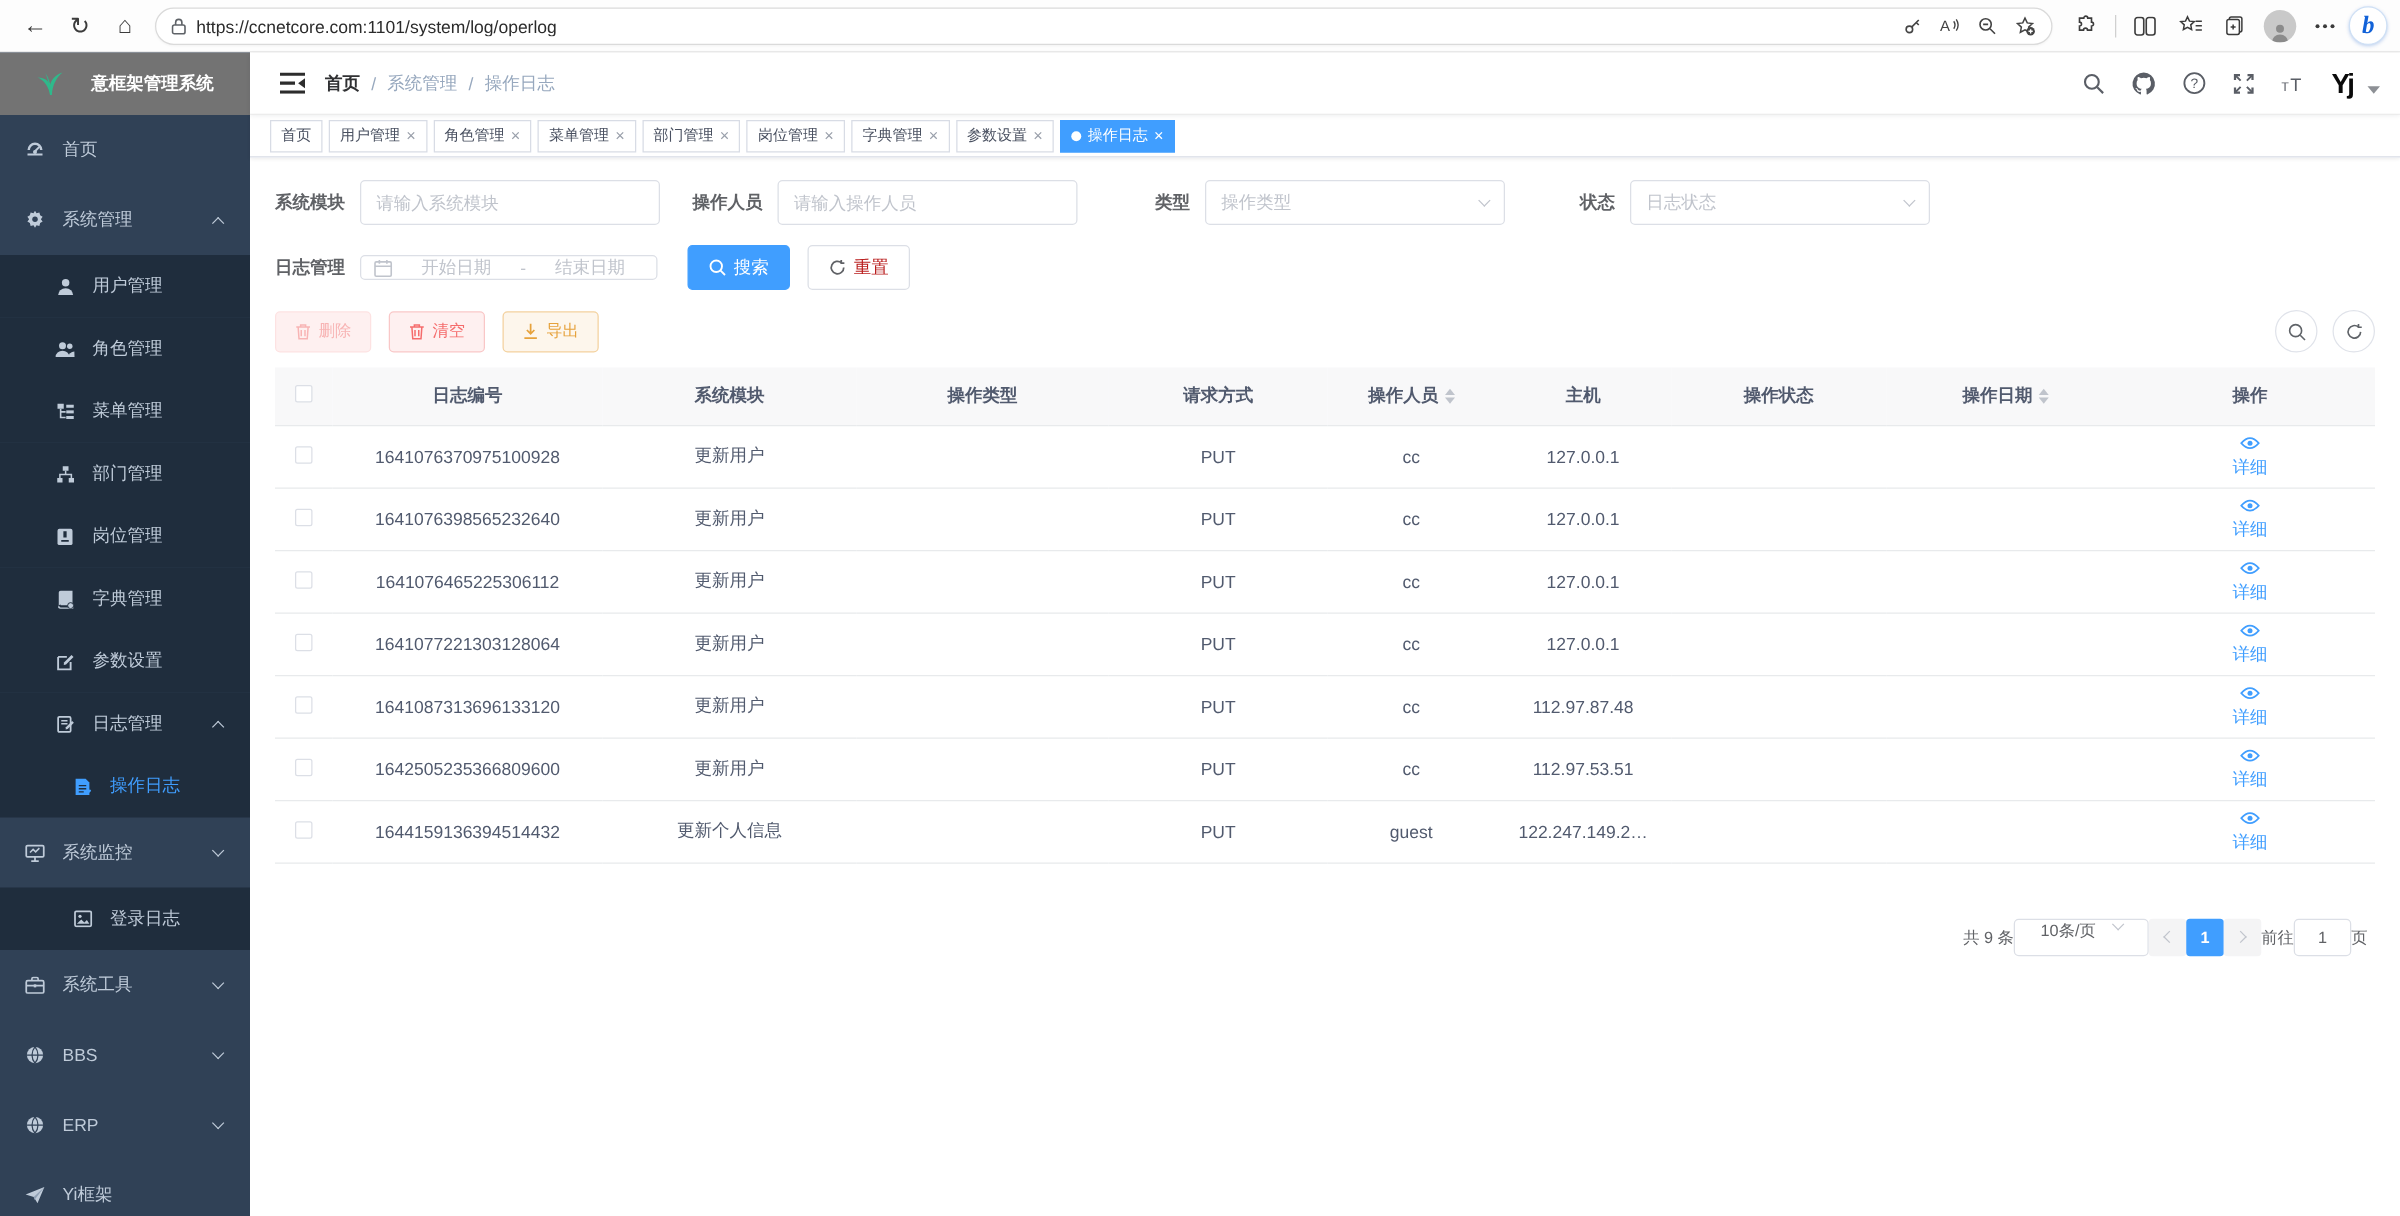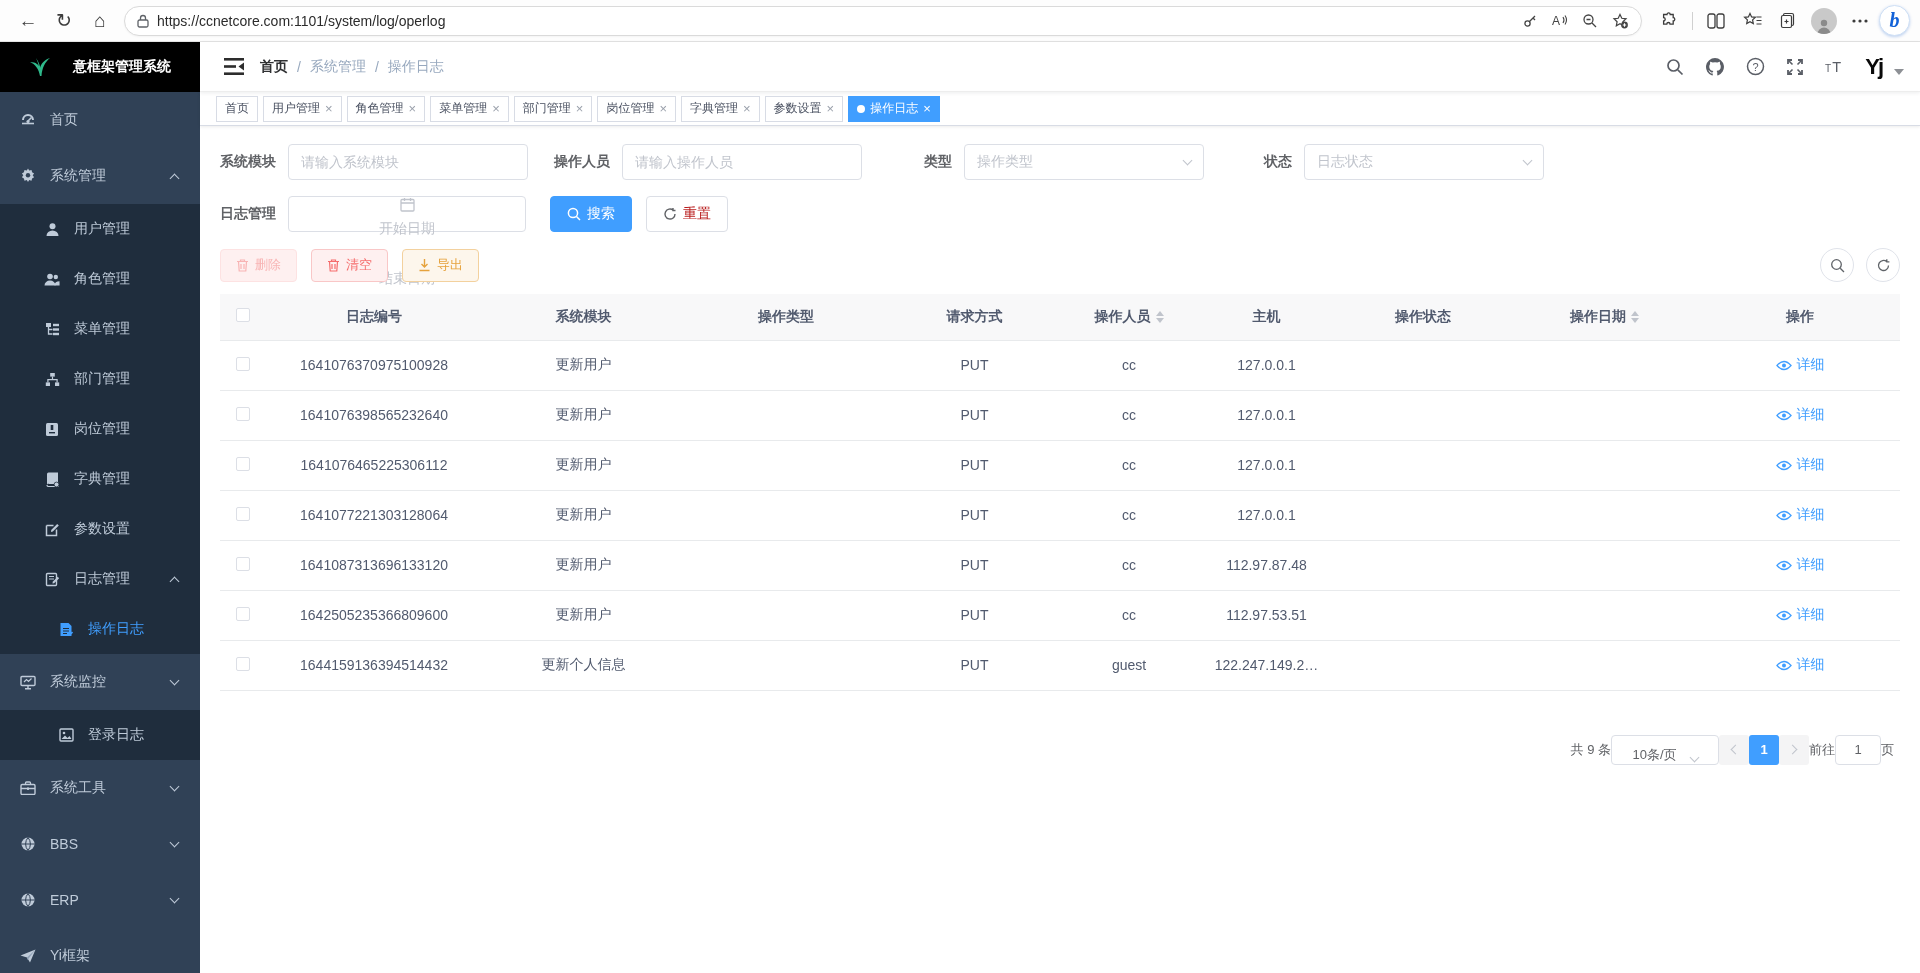--- a/index.html
+++ b/index.html
@@ -14,21 +14,21 @@
   .pill-ic { width:30px; height:26px; display:flex; align-items:center; justify-content:center; color:#444; border-radius:4px; cursor:pointer; }
   .chrome-right { display:flex; align-items:center; gap:2px; }
   .chrome-right .tool { width:34px; height:32px; display:flex; align-items:center; justify-content:center; color:#3c3c3c; border-radius:4px; cursor:pointer; }
   .chrome-divider { width:1px; height:18px; background:#d0d0d0; margin:0 4px; }
   .avatar-circle { width:26px; height:26px; border-radius:50%; background:#c9c9c9; display:flex; align-items:flex-end; justify-content:center; overflow:hidden; }
   .bing-bubble { width:31px; height:31px; border-radius:50%; background:#fff; border:1px solid #cfe0f5; box-shadow:0 1px 3px rgba(0,80,200,.25); display:flex; align-items:center; justify-content:center; font-family:"Liberation Serif", serif; font-style:italic; font-weight:bold; font-size:20px; color:#1262d8; cursor:pointer; }
 
   
   .app { display:flex; height:931px; }
   .sidebar { width:200px; background:#304156; color:#bfcbd9; flex-shrink:0; overflow:hidden; }
-  .logo-bar { height:50px; background:#000000; display:flex; align-items:center; justify-content:center; gap:22px; }
+  .logo-bar { height:50px; background:#737373; display:flex; align-items:center; justify-content:center; gap:22px; }
   .logo-title { color:#fff; font-weight:bold; font-size:14px; }
   .menu-item { display:flex; align-items:center; font-size:14px; cursor:pointer; }
   .menu-item.top { height:56px; padding-left:20px; }
   .menu-item.sub { height:50px; padding-left:44px; background:#1f2d3d; }
   .menu-item.subsub { height:50px; padding-left:58px; background:#1f2d3d; }
   .menu-item .m-ic { width:16px; height:16px; margin-right:14px; display:flex; align-items:center; justify-content:center; flex-shrink:0; }
   .menu-item .m-label { flex:1; }
   .menu-item.active { color:#409eff; }
   .arr { display:inline-block; width:7px; height:7px; border-right:1.6px solid #bfcbd9; border-bottom:1.6px solid #bfcbd9; margin-right:22px; }
   .arr.up { transform:rotate(-135deg); margin-top:4px; }
@@ -59,21 +59,21 @@
   
   .content { flex:1; padding:18px 20px 0 20px; position:relative; }
   .filter-row { display:flex; align-items:center; margin-bottom:16px; }
   .f-label { font-size:14px; font-weight:bold; color:#606266; margin-right:12px; white-space:nowrap; }
   .f-input, .f-select { width:240px; height:36px; border:1px solid #dcdfe6; border-radius:4px; font-size:14px; padding:0 12px; color:#606266; background:#fff; outline:none; font-family:"Liberation Sans", sans-serif; }
   .f-input::placeholder { color:#c0c4cc; }
   .f-select { display:flex; align-items:center; cursor:pointer; }
   .f-select .ph { flex:1; color:#c0c4cc; }
   .sel-arr { width:7px; height:7px; border-right:1.4px solid #c0c4cc; border-bottom:1.4px solid #c0c4cc; transform:rotate(45deg); margin-bottom:3px; }
   .gap-a { margin-right:26px; } .gap-b { margin-right:62px; } .gap-c { margin-right:60px; }
-  .date-range { width:238px; height:36px; border:1px solid #dcdfe6; border-radius:4px; display:flex; align-items:center; padding:0 10px; gap:8px; color:#c0c4cc; font-size:14px; cursor:pointer;flex-direction:column; }
+  .date-range { width:238px; height:20px; border:1px solid #dcdfe6; border-radius:4px; display:flex; align-items:center; padding:0 10px; gap:8px; color:#c0c4cc; font-size:14px; cursor:pointer; }
   .date-range .d-ph { flex:1; text-align:center; }
   .btn { height:36px; border-radius:4px; font-size:14px; display:inline-flex; align-items:center; justify-content:center; gap:6px; cursor:pointer; border:1px solid transparent; padding:0 16px; font-family:"Liberation Sans", sans-serif; background:#fff; }
   .btn-primary { background:#409eff; border-color:#409eff; color:#fff; margin-left:24px; }
   .btn-plain { border-color:#dcdfe6; color:#b91c1c; margin-left:14px; }
   .toolbar { display:flex; align-items:center; margin-bottom:12px; }
   .btn-sm { height:33px; font-size:13px; padding:0 15px; }
   .btn-danger-disabled { background:#fef0f0; border-color:#fde2e2; color:#f8b4b4; cursor:not-allowed; }
   .btn-danger { background:#fef0f0; border-color:#f9c7c7; color:#f56c6c; margin-left:14px;align-items:center; }
   .btn-warning { background:#fdf6ec; border-color:#f3d19e; color:#e6a23c; margin-left:14px; }
   .toolbar-right { margin-left:auto; display:flex; gap:12px; }
@@ -81,25 +81,25 @@
 
   
   table { width:100%; border-collapse:collapse; table-layout:fixed; }
   th { background:#f8f8f9; color:#515a6e; font-size:14px; font-weight:bold; height:46px; text-align:center; border-bottom:1px solid #e8eaec; }
   td { height:50px; font-size:14px; color:#515a6e; text-align:center; border-bottom:1px solid #e8eaec; white-space:nowrap; overflow:hidden; text-overflow:ellipsis; }
   .cb { width:14px; height:14px; border:1px solid #dcdfe6; border-radius:2px; background:#fff; display:inline-block; cursor:pointer; }
   .sort-carets { display:inline-flex; flex-direction:column; margin-left:5px; vertical-align:middle; }
   .sort-carets i { width:0; height:0; border-left:4px solid transparent; border-right:4px solid transparent; }
   .sort-carets .s-up { border-bottom:5px solid #c0c4cc; margin-bottom:2px; }
   .sort-carets .s-dn { border-top:5px solid #c0c4cc; }
-  .detail-link { color:#409eff; cursor:pointer; display:inline-flex; align-items:center; gap:5px; font-size:14px; }
+  .detail-link { color:#409eff; cursor:pointer; display:inline-flex; align-items:center; gap:5px; font-size:14px;flex-direction:column; }
 
   
   .pagination { display:flex; align-items:center; justify-content:flex-end; margin-top:44px; font-size:13px; color:#606266; padding-right:6px; }
-  .pg-select { width:108px; height:30px; border:1px solid #dcdfe6; border-radius:4px; display:flex; align-items:flex-end; justify-content:center; gap:14px; cursor:pointer; }
+  .pg-select { width:108px; height:30px; border:1px solid #dcdfe6; border-radius:4px; display:flex; align-items:flex-start; justify-content:center; gap:14px; cursor:pointer; }
   .pg-btn { width:30px; height:30px; background:#f4f4f5; border-radius:3px; display:flex; align-items:center; justify-content:center; color:#c0c4cc; cursor:pointer; font-size:13px; }
   .pg-btn.next { color:#c0c4cc; }
   .pg-page { width:30px; height:30px; background:#409eff; color:#fff; border-radius:3px; display:flex; align-items:center; justify-content:center; font-weight:bold; cursor:pointer; }
   .pg-arr { width:7px; height:7px; border-right:1.6px solid currentColor; border-bottom:1.6px solid currentColor; }
   .pg-arr.left { transform:rotate(135deg); margin-left:3px; }
   .pg-arr.right { transform:rotate(-45deg); margin-right:3px; }
   .pg-input { width:46px; height:30px; border:1px solid #dcdfe6; border-radius:4px; text-align:center; font-size:13px; color:#606266; outline:none; font-family:"Liberation Sans", sans-serif; }
   svg { display:block; }
 </style>
 </head>

